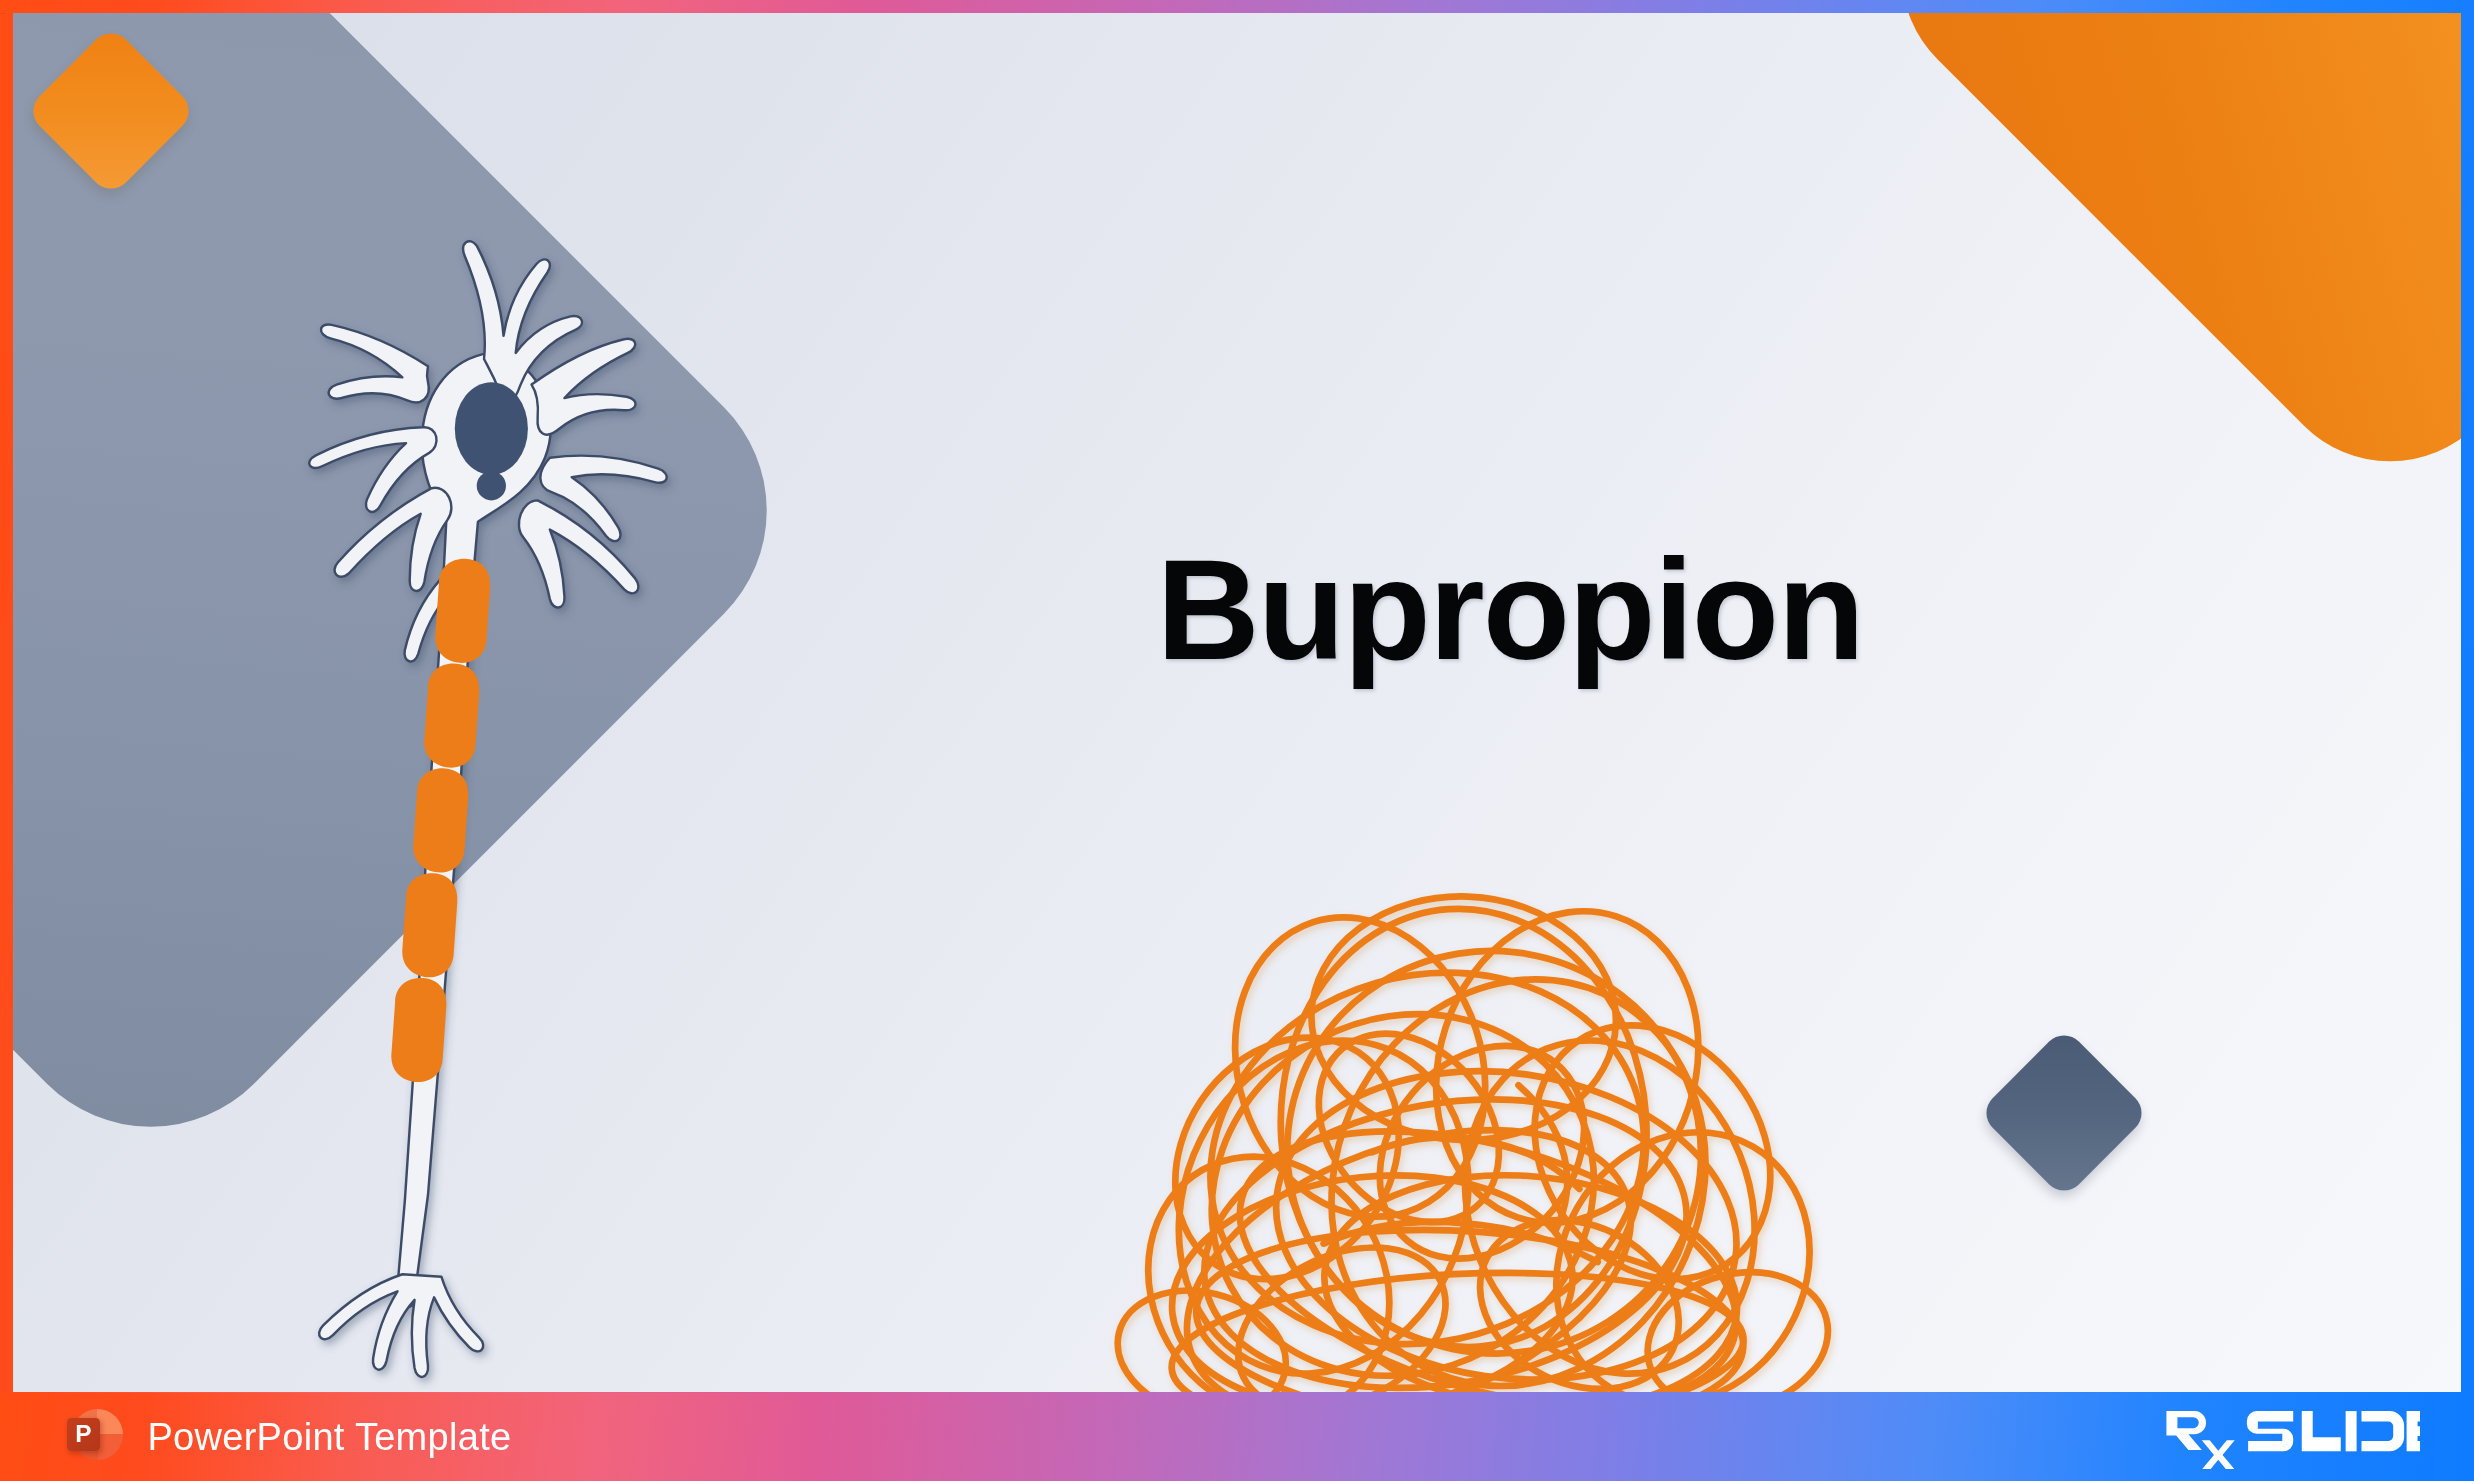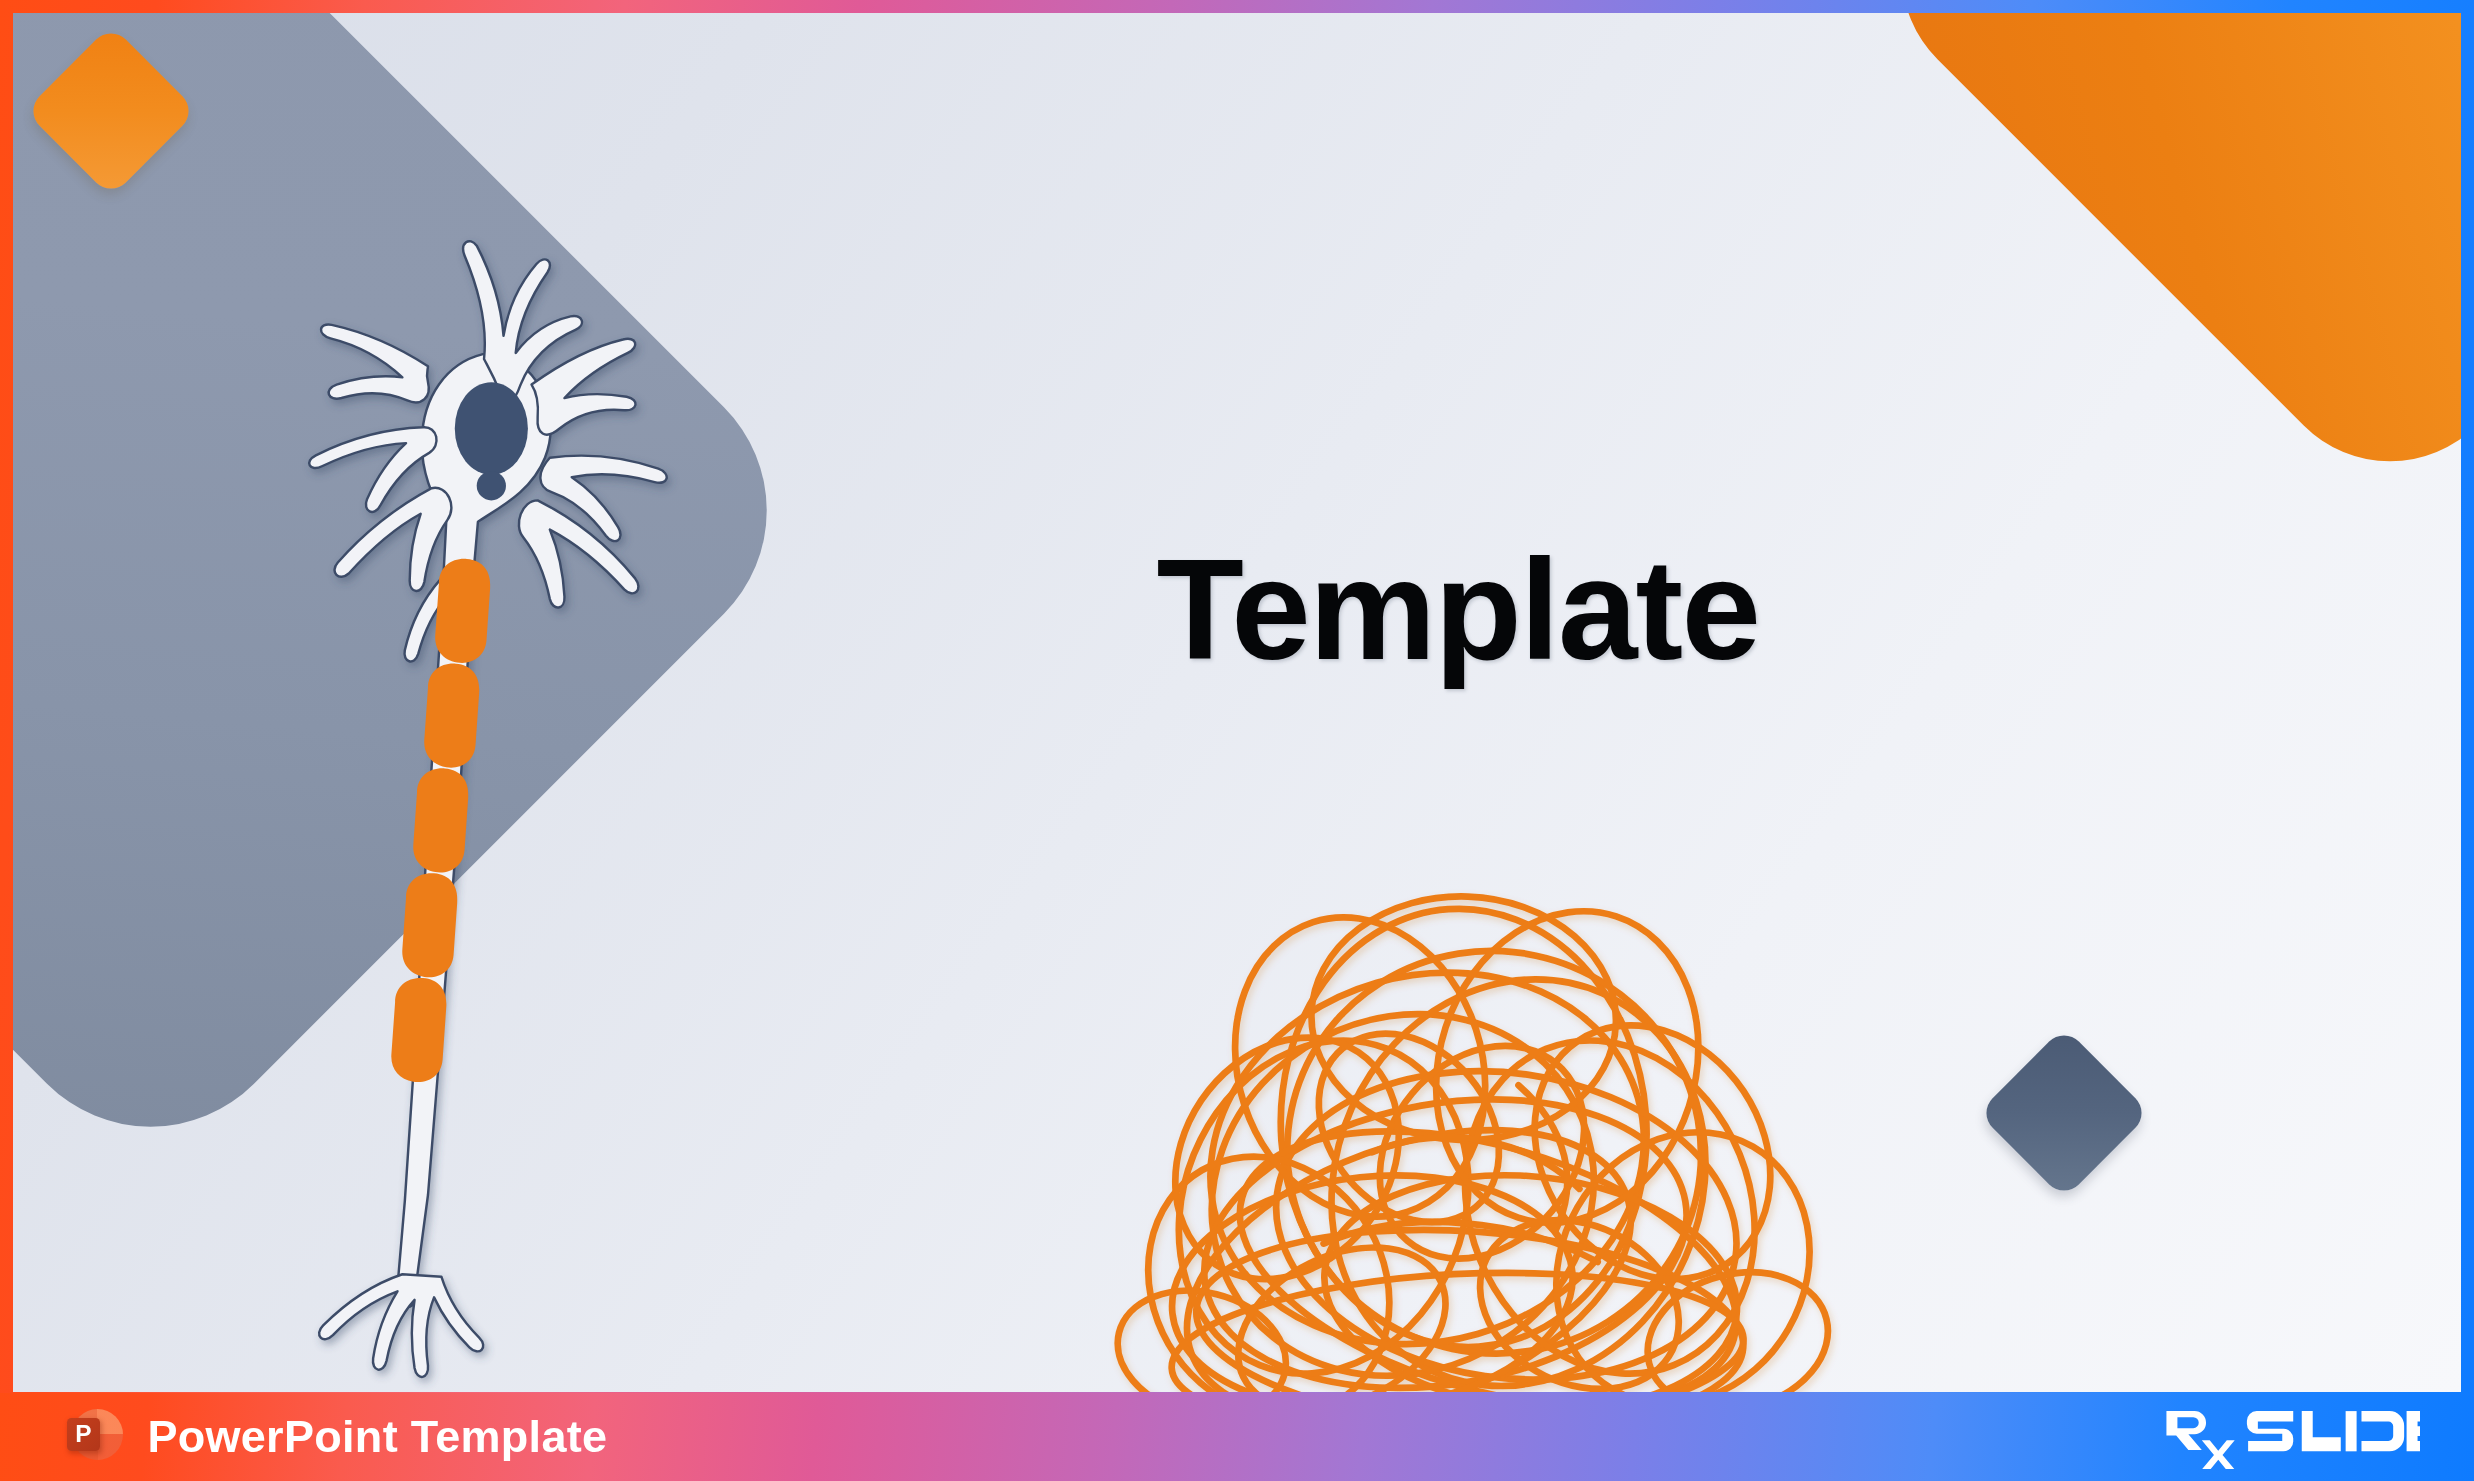--- a/index.html
+++ b/index.html
@@ -87,21 +87,21 @@
       conic-gradient(from 0deg, #FB8D5E 0deg 90deg, #F1603A 90deg 180deg, #E95A33 180deg 270deg, #F0764B 270deg 360deg);
     opacity:.92;
   }
   #pp-icon .tile{
     position:absolute;left:0;top:8.5px;width:33px;height:33px;border-radius:4.3px;
     background:linear-gradient(135deg,#C43E1C 0%,#B3371A 100%);
     box-shadow:1.8px 2.4px 4.9px rgba(120,30,10,.35);
     display:flex;align-items:center;justify-content:center;
   }
   #pp-icon .tile span{color:#fff;font-size:24.4px;font-weight:bold;line-height:1;}
-  #footer-label{color:#fff;font-size:45px;font-weight:700;letter-spacing:0.3px;}
+  #footer-label{color:#fff;font-size:38px;font-weight:400;letter-spacing:0.3px;}
 
   
   #rx-logo{display:flex;align-items:flex-end;gap:16px;}
   #rx-logo svg{display:block;}
 </style>
 </head>
 <body>
 
 <div id="frame">
 
@@ -271,21 +271,21 @@
           <ellipse cx="1100" cy="470" rx="180" ry="220" transform="rotate(-34 1100 470)"></ellipse>
           <ellipse cx="500" cy="480" rx="170" ry="210" transform="rotate(34 500 480)"></ellipse>
           <path d="M640 470 C 760 420, 900 450, 980 530"></path>
           <path d="M560 620 C 700 560, 880 580, 1010 650"></path>
           <path d="M880 360 C 960 430, 980 520, 940 600"></path>
         </g>
       </svg>
     </div>
 
     <div id="textblock">
-      <h1 id="title">Template</h1>
+      <h1 id="title">Bupropion</h1>
     </div>
 
   </div>
 
   <div id="footer">
     <div id="footer-left">
       <div id="pp-icon">
         <div class="circ"></div>
         <div class="tile">
           <span>P</span>

